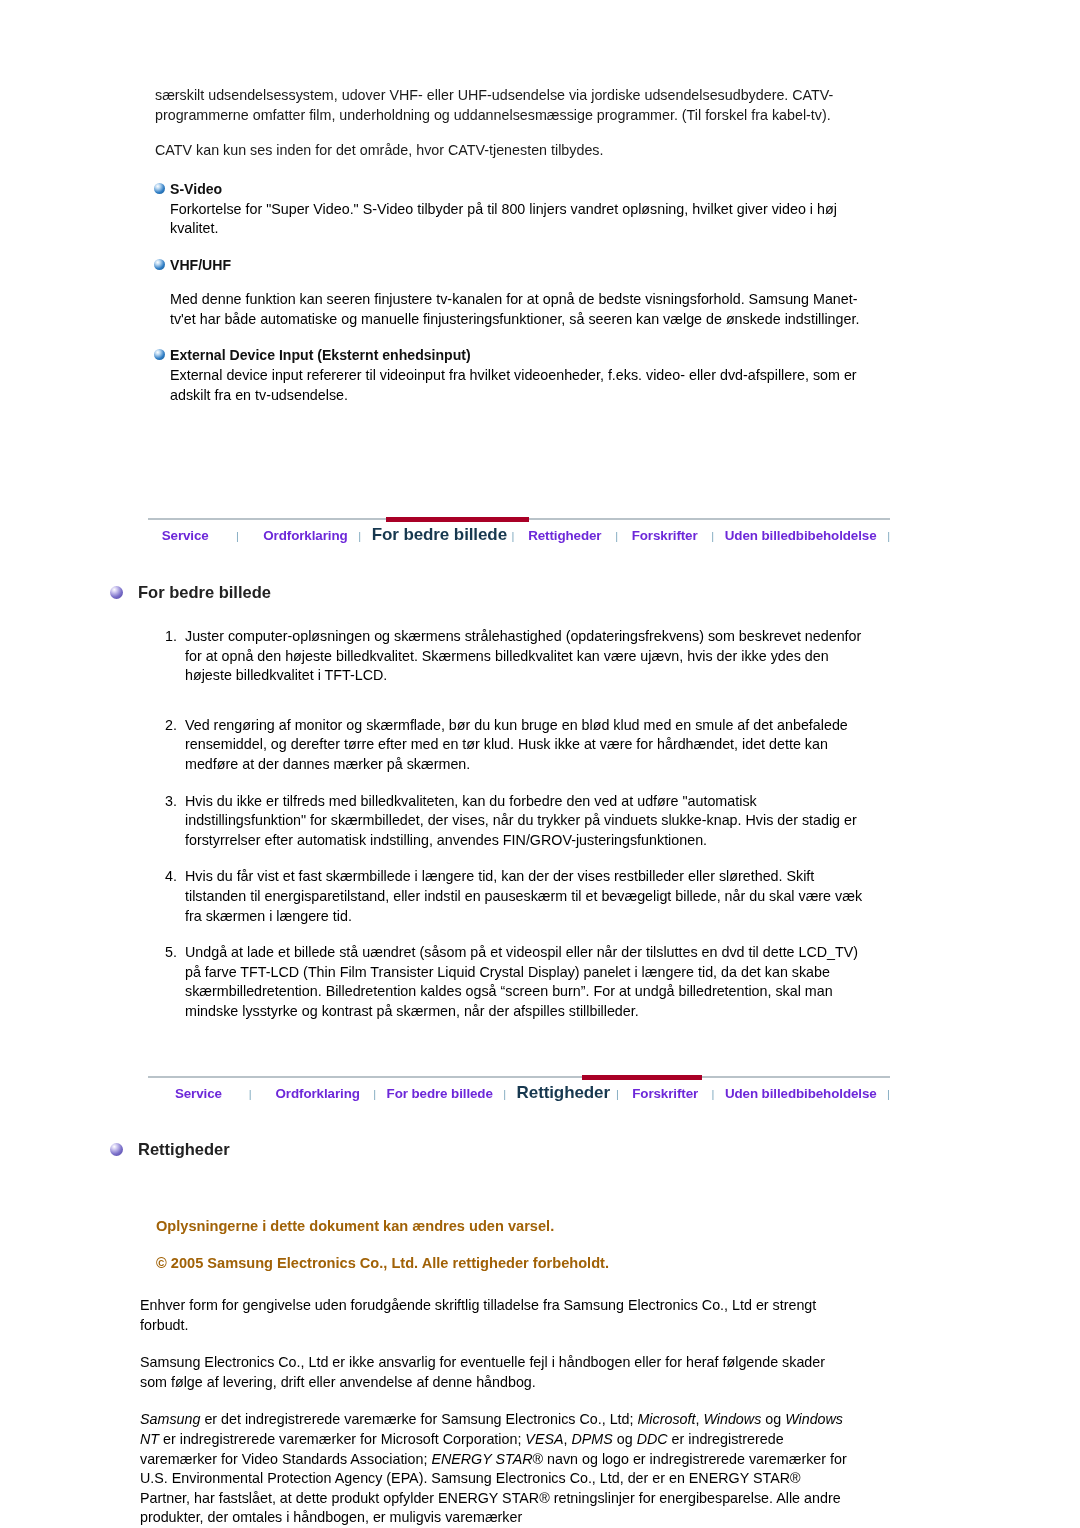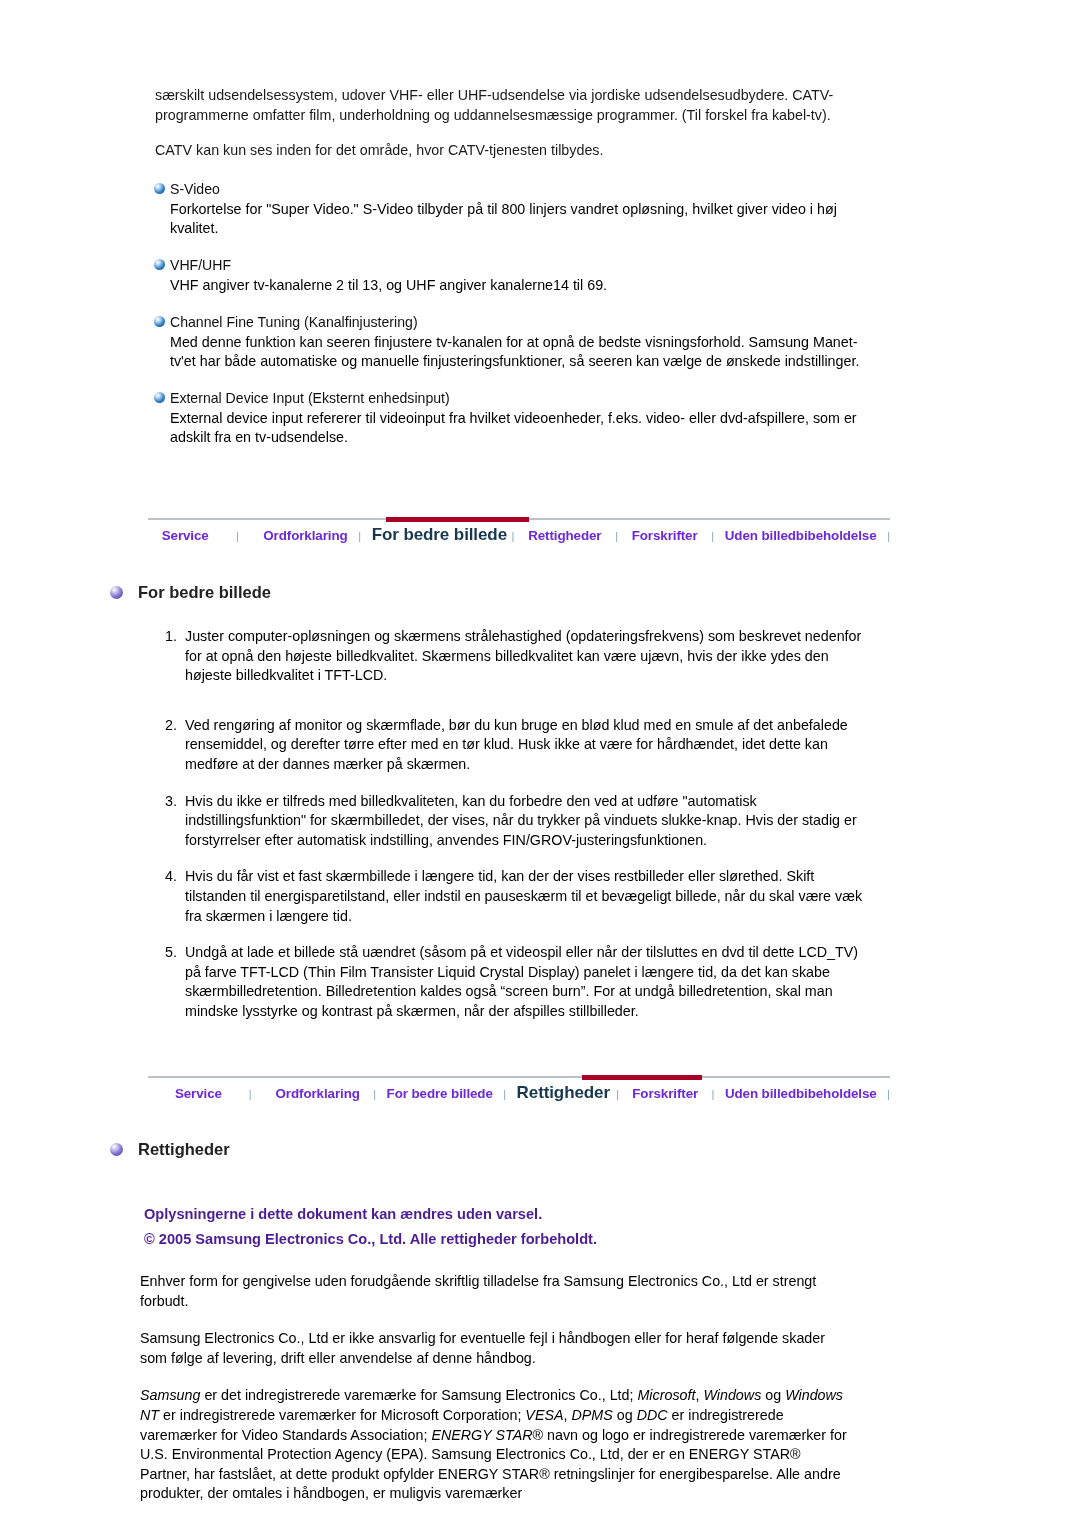--- a/index.html
+++ b/index.html
@@ -35,21 +35,21 @@
     left: 155px;
     top: 86px;
     width: 712px;
   }
   .para {
     margin: 0 0 16px 0;
   }
 
   .term-block { margin-bottom: 15px; }
   .term-head {
-    font-weight: normal;
+    font-weight: bold;
     font-size: 14.1px;
     line-height: 20px;
     color: #111111;
     position: relative;
     padding-left: 15px;
     margin: 16px 0 1px 0;
   }
   .bullet-blue {
     position: absolute;
     left: -1px;
@@ -190,22 +190,22 @@
   
   .rights {
     position: absolute;
     left: 140px;
     width: 728px;
   }
   .rights .bold-line {
     font-weight: bold;
     font-size: 14.6px;
     line-height: 21px;
-    color: #4c1d95;
-    margin: 4px;
+    color: #a16207;
+    margin: 16px;
   }
   .rights .rp {
     margin: 0 16px 18px 0;
     font-size: 14.3px;
     line-height: 19.6px;
   }
   i { font-style: italic; }
 </style>
 </head>
 <body>
@@ -222,28 +222,23 @@
         <span>S-Video</span>
       </div>
       <p class="term-body">Forkortelse for "Super Video."   S-Video tilbyder på til 800 linjers vandret opløsning, hvilket giver video i høj kvalitet.</p>
     </div>
 
     <div class="term-block">
       <div class="term-head">
         <span class="bullet-blue"></span>
         <span>VHF/UHF</span>
       </div>
-      <p class="term-body">VHF angiver tv-kanalerne 2 til 13, og UHF angiver kanalerne14 til 69.</p>
     </div>
 
     <div class="term-block">
-      <div class="term-head">
-        <span class="bullet-blue"></span>
-        <span>Channel Fine Tuning (Kanalfinjustering)</span>
-      </div>
       <p class="term-body">Med denne funktion kan seeren finjustere tv-kanalen for at opnå de bedste visningsforhold.   Samsung Manet-tv'et har både automatiske og manuelle finjusteringsfunktioner, så seeren kan vælge de ønskede indstillinger.</p>
     </div>
 
     <div class="term-block">
       <div class="term-head">
         <span class="bullet-blue"></span>
         <span>External Device Input (Eksternt enhedsinput)</span>
       </div>
       <p class="term-body">External device input refererer til videoinput fra hvilket videoenheder, f.eks. video- eller dvd-afspillere, som er adskilt fra en tv-udsendelse.</p>
     </div>

